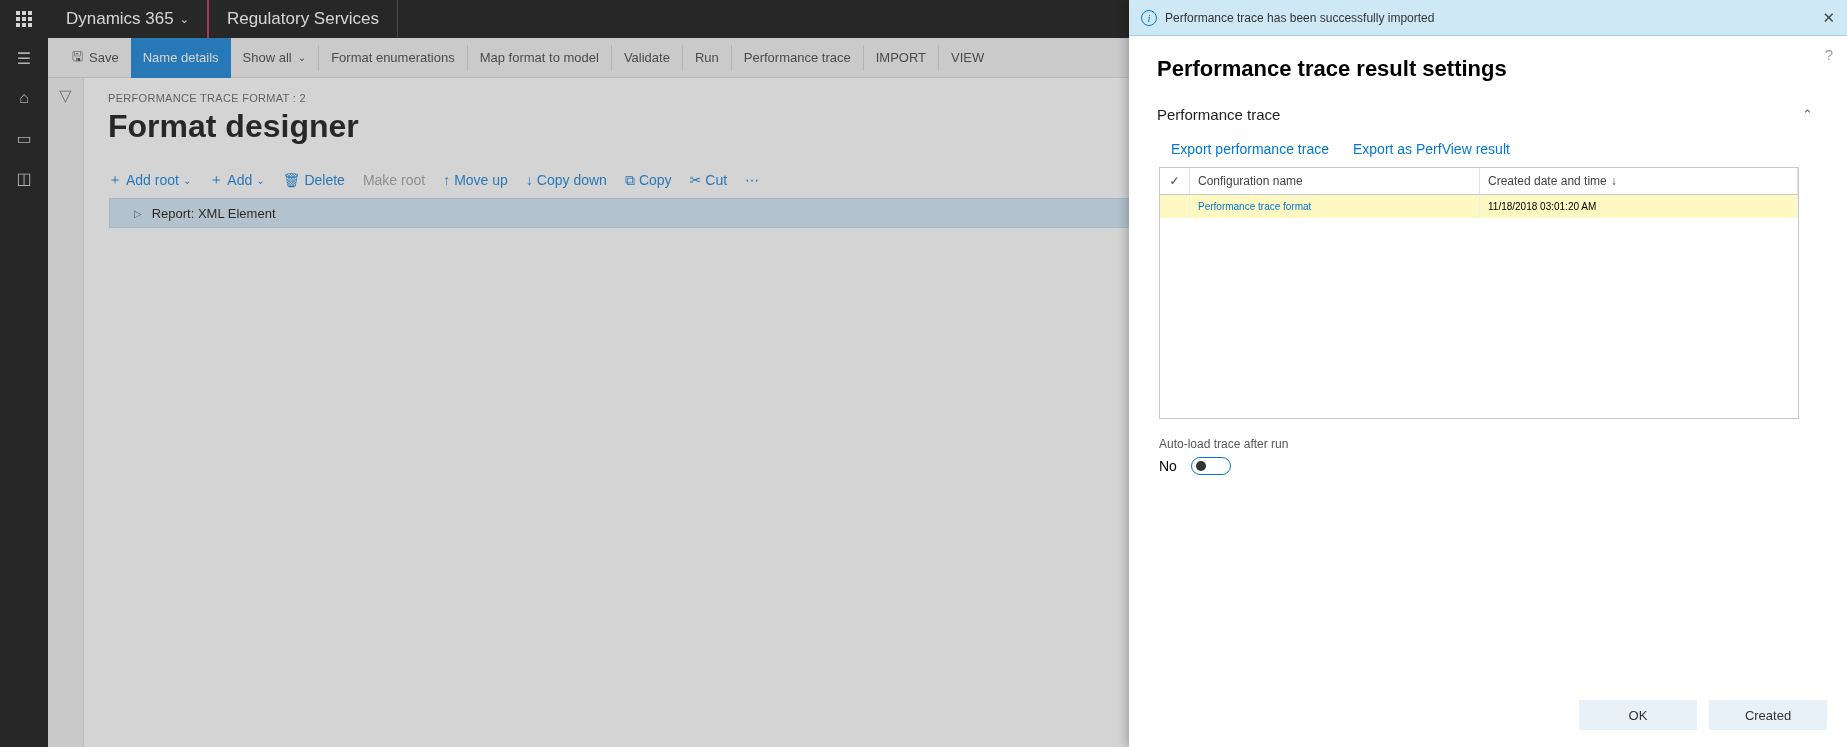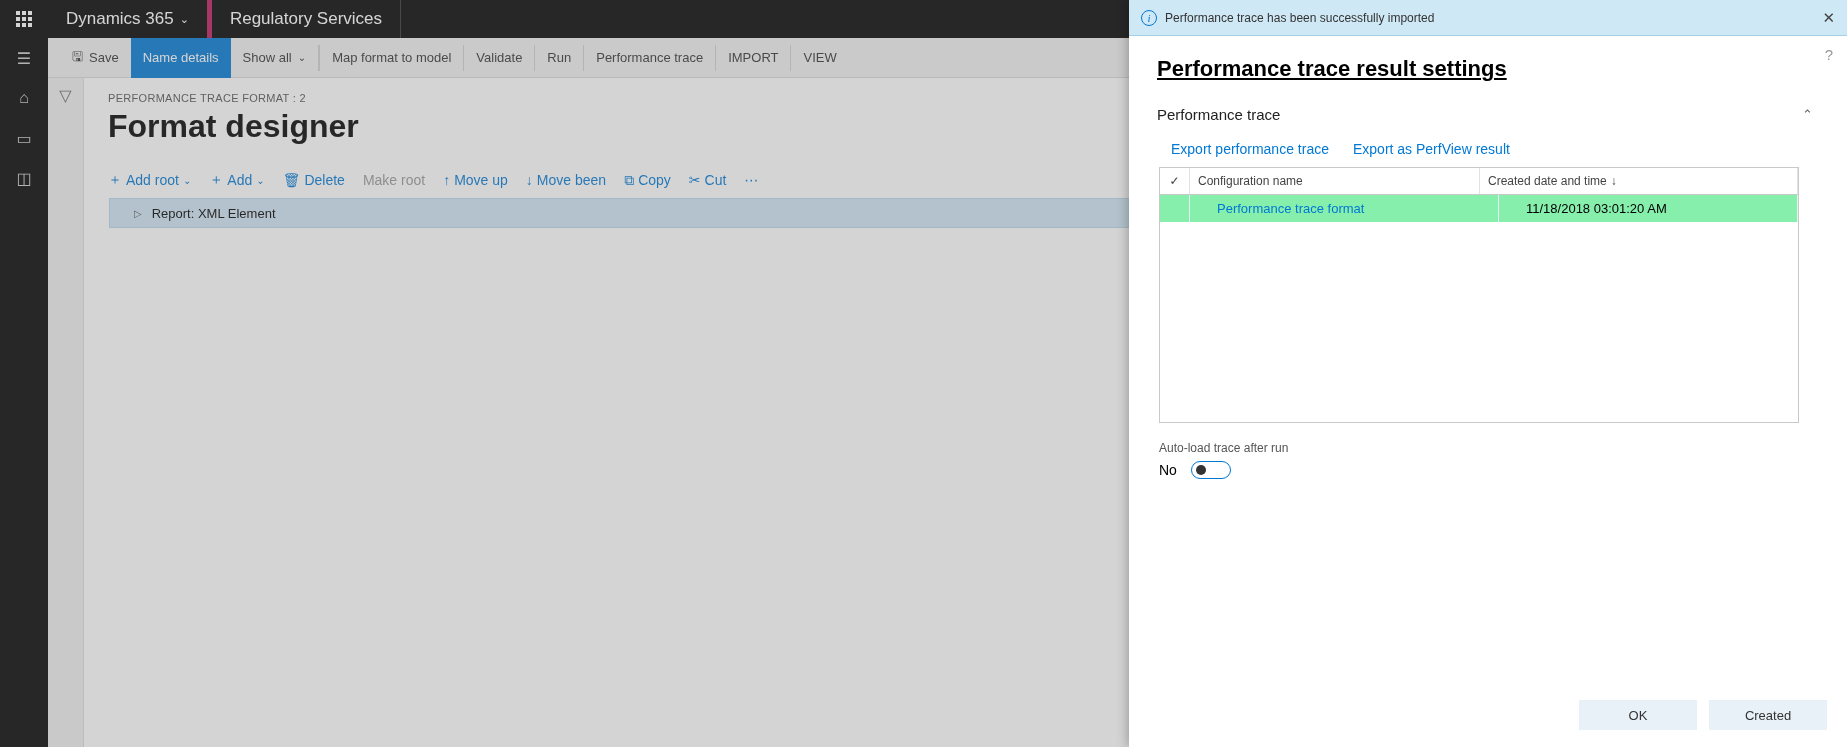--- a/index.html
+++ b/index.html
@@ -3,21 +3,21 @@
 <meta charset="utf-8">
 <style>
 * { box-sizing: border-box; margin: 0; padding: 0; font-family: "Segoe UI", Arial, sans-serif; }
 body { width: 1847px; height: 747px; overflow: hidden; background: #fff; position: relative; }
 
 
 .topbar { height: 38px; background: #000; color: #fff; display: flex; align-items: center; }
 .waffle { width: 48px; height: 38px; display: flex; align-items: center; justify-content: center; color: #fff; }
 .waffle-icon { display: grid; grid-template-columns: repeat(3, 4px); grid-template-rows: repeat(3, 4px); gap: 2px; }
 .waffle-icon span { background: #fff; }
-.app-name { padding: 0 18px; font-size: 17px; display: flex; align-items: center; gap: 6px; border-right: 5px solid #be185d; height: 38px; }
+.app-name { padding: 0 18px; font-size: 17px; display: flex; align-items: center; gap: 6px; border-right: 2px solid #be185d; height: 38px; }
 .reg-svc { padding: 0 18px; font-size: 17px; border-right: 1px solid #333; height: 38px; display: flex; align-items: center; }
 .er-label { padding: 0 18px; font-size: 13px; color: #ccc; height: 38px; display: flex; align-items: center; }
 
 
 .leftrail { position: absolute; top: 38px; left: 0; width: 48px; height: calc(100% - 38px); background: #000; color: #fff; display: flex; flex-direction: column; align-items: center; }
 .leftrail .rail-btn { width: 48px; height: 40px; display: flex; align-items: center; justify-content: center; color: #ccc; }
 
 
 .cmdbar { position: absolute; top: 38px; left: 48px; right: 0; height: 40px; background: #f1f1f1; border-bottom: 1px solid #d9d9d9; display: flex; align-items: center; padding-left: 12px; font-size: 13px; color: #333; }
 .cmdbar .sep { width: 1px; height: 26px; background: #d0d0d0; margin: 0 0; }
@@ -58,31 +58,31 @@
 
 .dimmer { position: absolute; inset: 0; background: rgba(120,120,120,0.32); }
 
 
 .panel { position: absolute; top: 0; right: 0; width: 718px; height: 100%; background: #fff; box-shadow: -2px 0 10px rgba(0,0,0,0.25); display: flex; flex-direction: column; }
 .panel-info { height: 36px; background: #cfe8f6; border-bottom: 1px solid #a8cfe6; display: flex; align-items: center; padding: 0 12px; font-size: 12px; color: #333; gap: 8px; }
 .panel-info .info-i { width: 16px; height: 16px; border: 1.4px solid #0078d4; border-radius: 50%; color: #0078d4; font-size: 11px; display: flex; align-items: center; justify-content: center; font-style: italic; font-family: Georgia, serif; }
 .panel-info .close { margin-left: auto; color: #444; font-size: 15px; cursor: pointer; }
 .panel-body { flex: 1; padding: 20px 28px 0 28px; overflow: auto; position: relative; }
 .help-q { position: absolute; top: 10px; right: 14px; color: #999; font-size: 15px; }
-.panel-title { font-size: 22px; font-weight: 600; margin-bottom: 18px; text-decoration: underline; }
+.panel-title { font-size: 22px; font-weight: 600; margin-bottom: 18px; }
 .panel-link { color: #0078d4; font-size: 14px; margin: 6px 0 18px 12px; cursor: pointer; }
 .accordion-hdr { display: flex; align-items: center; justify-content: space-between; font-size: 15px; font-weight: 400; color: #222; padding: 6px 0; cursor: pointer; }
 .accordion-hdr .chev2 { color: #666; font-size: 13px; margin-right: 6px; }
 .export-row { display: flex; gap: 24px; margin: 12px 0 10px 14px; }
 .export-row a { color: #0078d4; font-size: 14px; cursor: pointer; }
 .grid { border: 1px solid #c9c9c9; margin-left: 2px; width: 640px; }
 .grid-hdr { display: flex; background: #fff; border-bottom: 1px solid #c9c9c9; font-size: 12px; color: #444; }
 .grid-hdr .col { padding: 6px 8px; border-right: 1px solid #e2e2e2; display: flex; align-items: center; gap: 4px; }
 .grid-hdr .chk { width: 30px; justify-content: center; }
-.grid-row { display: flex; background: #86efac; font-size: 13px; gap: 19px; }
+.grid-row { display: flex; background: #fef9c3; font-size: 10px; }
 .grid-row .cell { padding: 6px 8px; border-right: 1px solid #e9f3fa; }
 .grid-row .cell.link { color: #0078d4; }
 .grid-body-empty { height: 200px; }
 .auto-label { font-size: 12px; color: #555; margin: 18px 0 6px 2px; }
 .switch2 { border: 1px solid #0078d4; }
 .panel-footer { height: 54px; border-top: 0; display: flex; align-items: center; justify-content: flex-end; gap: 12px; padding: 0 20px 10px 0; }
 .btn { width: 118px; height: 30px; background: #e8f1f8; border: none; font-size: 13px; color: #333; cursor: pointer; }
 
 .col-check { width: 30px; }
 .col-name { width: 290px; }
@@ -125,20 +125,21 @@
       <span>Save</span>
     </div>
   <div class="cmd-item active">
       <span>Name details</span>
     </div>
   <div class="cmd-item">
       <span>Show all</span>
       <span class="chev">⌄</span>
     </div>
   <div class="sep"></div>
+  <div class="cmd-item">Format enumerations</div>
   <div class="sep"></div>
   <div class="cmd-item">Map format to model</div>
   <div class="sep"></div>
   <div class="cmd-item">Validate</div>
   <div class="sep"></div>
   <div class="cmd-item">Run</div>
   <div class="sep"></div>
   <div class="cmd-item">Performance trace</div>
   <div class="sep"></div>
   <div class="cmd-item">IMPORT</div>
@@ -171,21 +172,21 @@
             <span>🗑</span>
             <span>Delete</span>
           </div>
         <div class="item disabled">Make root</div>
         <div class="item">
             <span>↑</span>
             <span>Move up</span>
           </div>
         <div class="item">
             <span>↓</span>
-            <span>Move been</span>
+            <span>Copy down</span>
           </div>
         <div class="item">
             <span>⧉</span>
             <span>Copy</span>
           </div>
         <div class="item">
             <span>✂</span>
             <span>Cut</span>
           </div>
         <div class="item">⋯</div>

